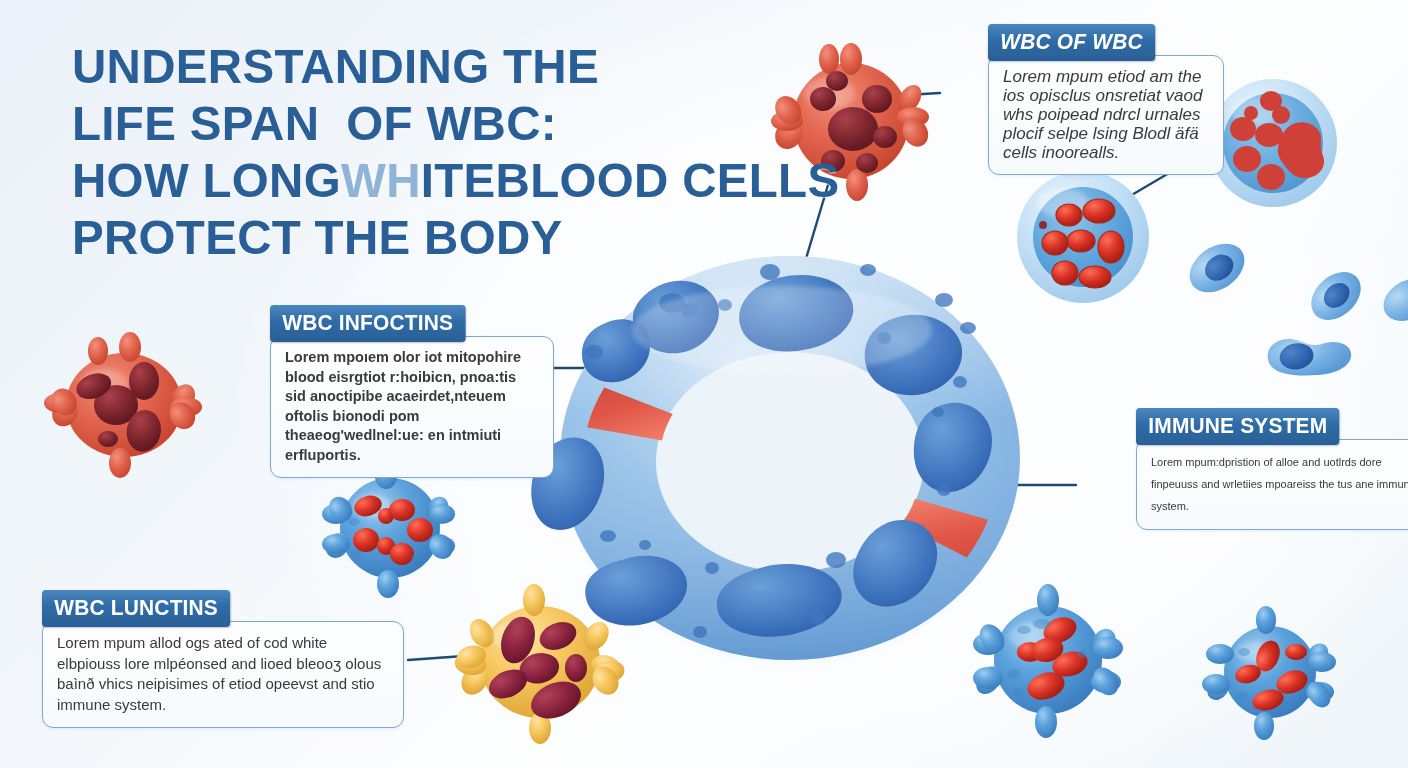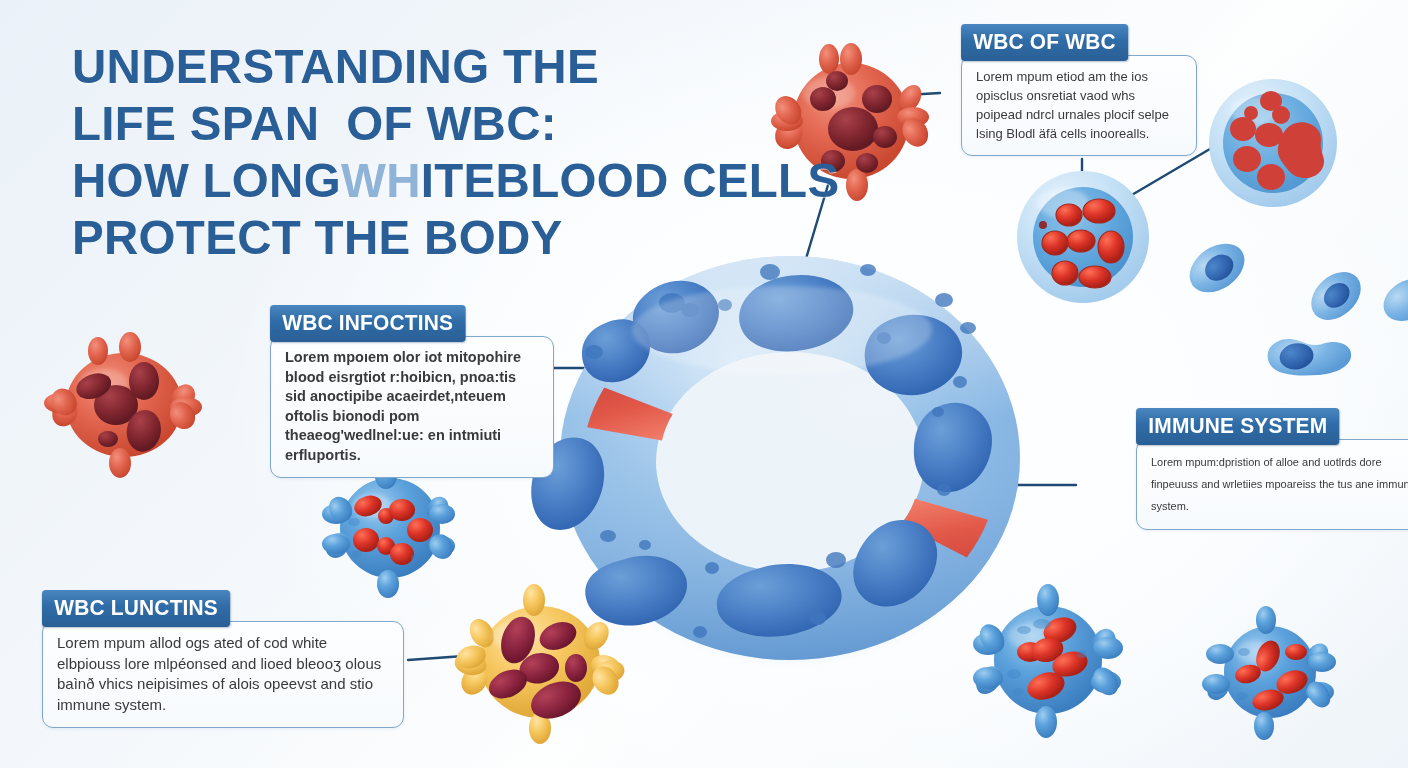--- a/index.html
+++ b/index.html
@@ -64,22 +64,22 @@
     padding:11px 14px 12px 14px;
     color:#3a3a3c;
     font-size:15.5px;
     line-height:21px;
     font-family:"Liberation Sans", sans-serif;
     box-shadow:0 1px 3px rgba(70,110,150,.10);
   }
   .callout .body p{margin:0;}
 
   
-  #co-wbc-of-wbc{left:961px;top:24px;width:236px;}
-  #co-wbc-of-wbc .body{font-size:13px;line-height:19px;}
+  #co-wbc-of-wbc{left:988px;top:24px;width:236px;font-style:italic;}
+  #co-wbc-of-wbc .body{font-size:17px;line-height:19px;}
   #co-infections{left:230px;top:305px;width:284px;margin-left:40px;}
   #co-infections .body{font-size:14.5px;line-height:19.5px;font-weight:bold;}
   #co-immune{left:1136px;top:408px;width:300px;}
   #co-immune .body{font-size:11px;line-height:22px;}
   #co-functions{left:42px;top:590px;width:362px;}
   #co-functions .body{font-size:15px;line-height:20.5px;}
 </style>
 </head>
 <body>
 
@@ -495,17 +495,17 @@
   <div class="callout" id="co-immune">
     <div class="hdr">IMMUNE SYSTEM</div>
     <div class="body">
       <p>Lorem mpum:dpristion of alloe and uotlrds dore finpeuuss and wrletiies mpoareiss the tus ane immune system.</p>
     </div>
   </div>
 
   <div class="callout" id="co-functions">
     <div class="hdr">WBC LUNCTINS</div>
     <div class="body">
-      <p>Lorem mpum allod ogs ated of cod white elbpiouss lore mlpéonsed and lioed bleooʒ olous baìnð vhics neipisimes of alois opeevst and stio immune system.</p>
+      <p>Lorem mpum allod ogs ated of cod white elbpiouss lore mlpéonsed and lioed bleooʒ olous baìnð vhics neipisimes of etiod opeevst and stio immune system.</p>
     </div>
   </div>
 
 </div>
 
 </body></html>

